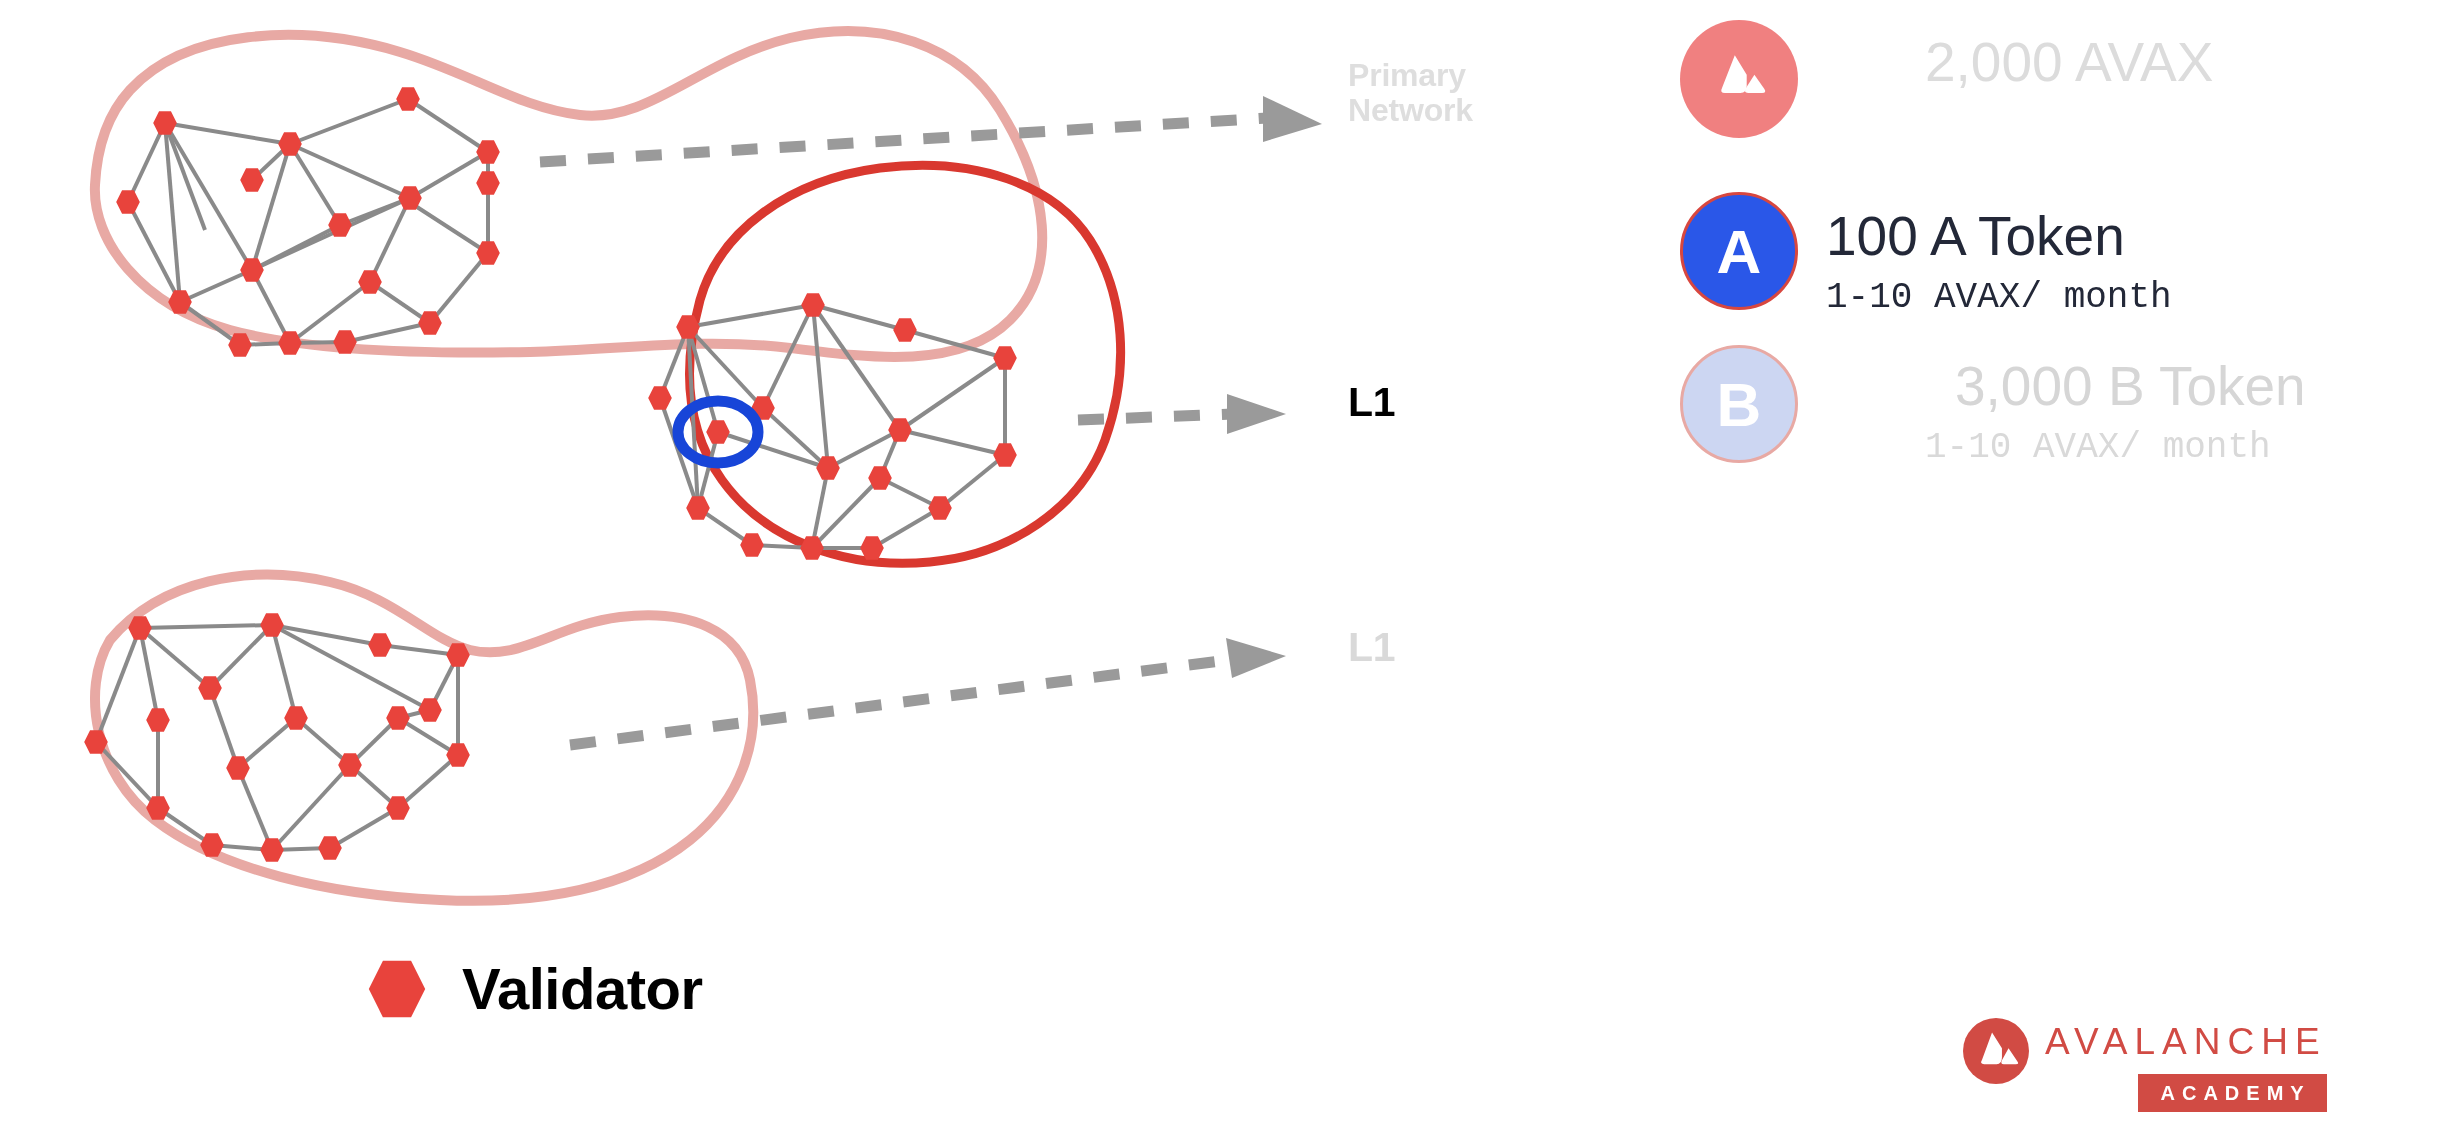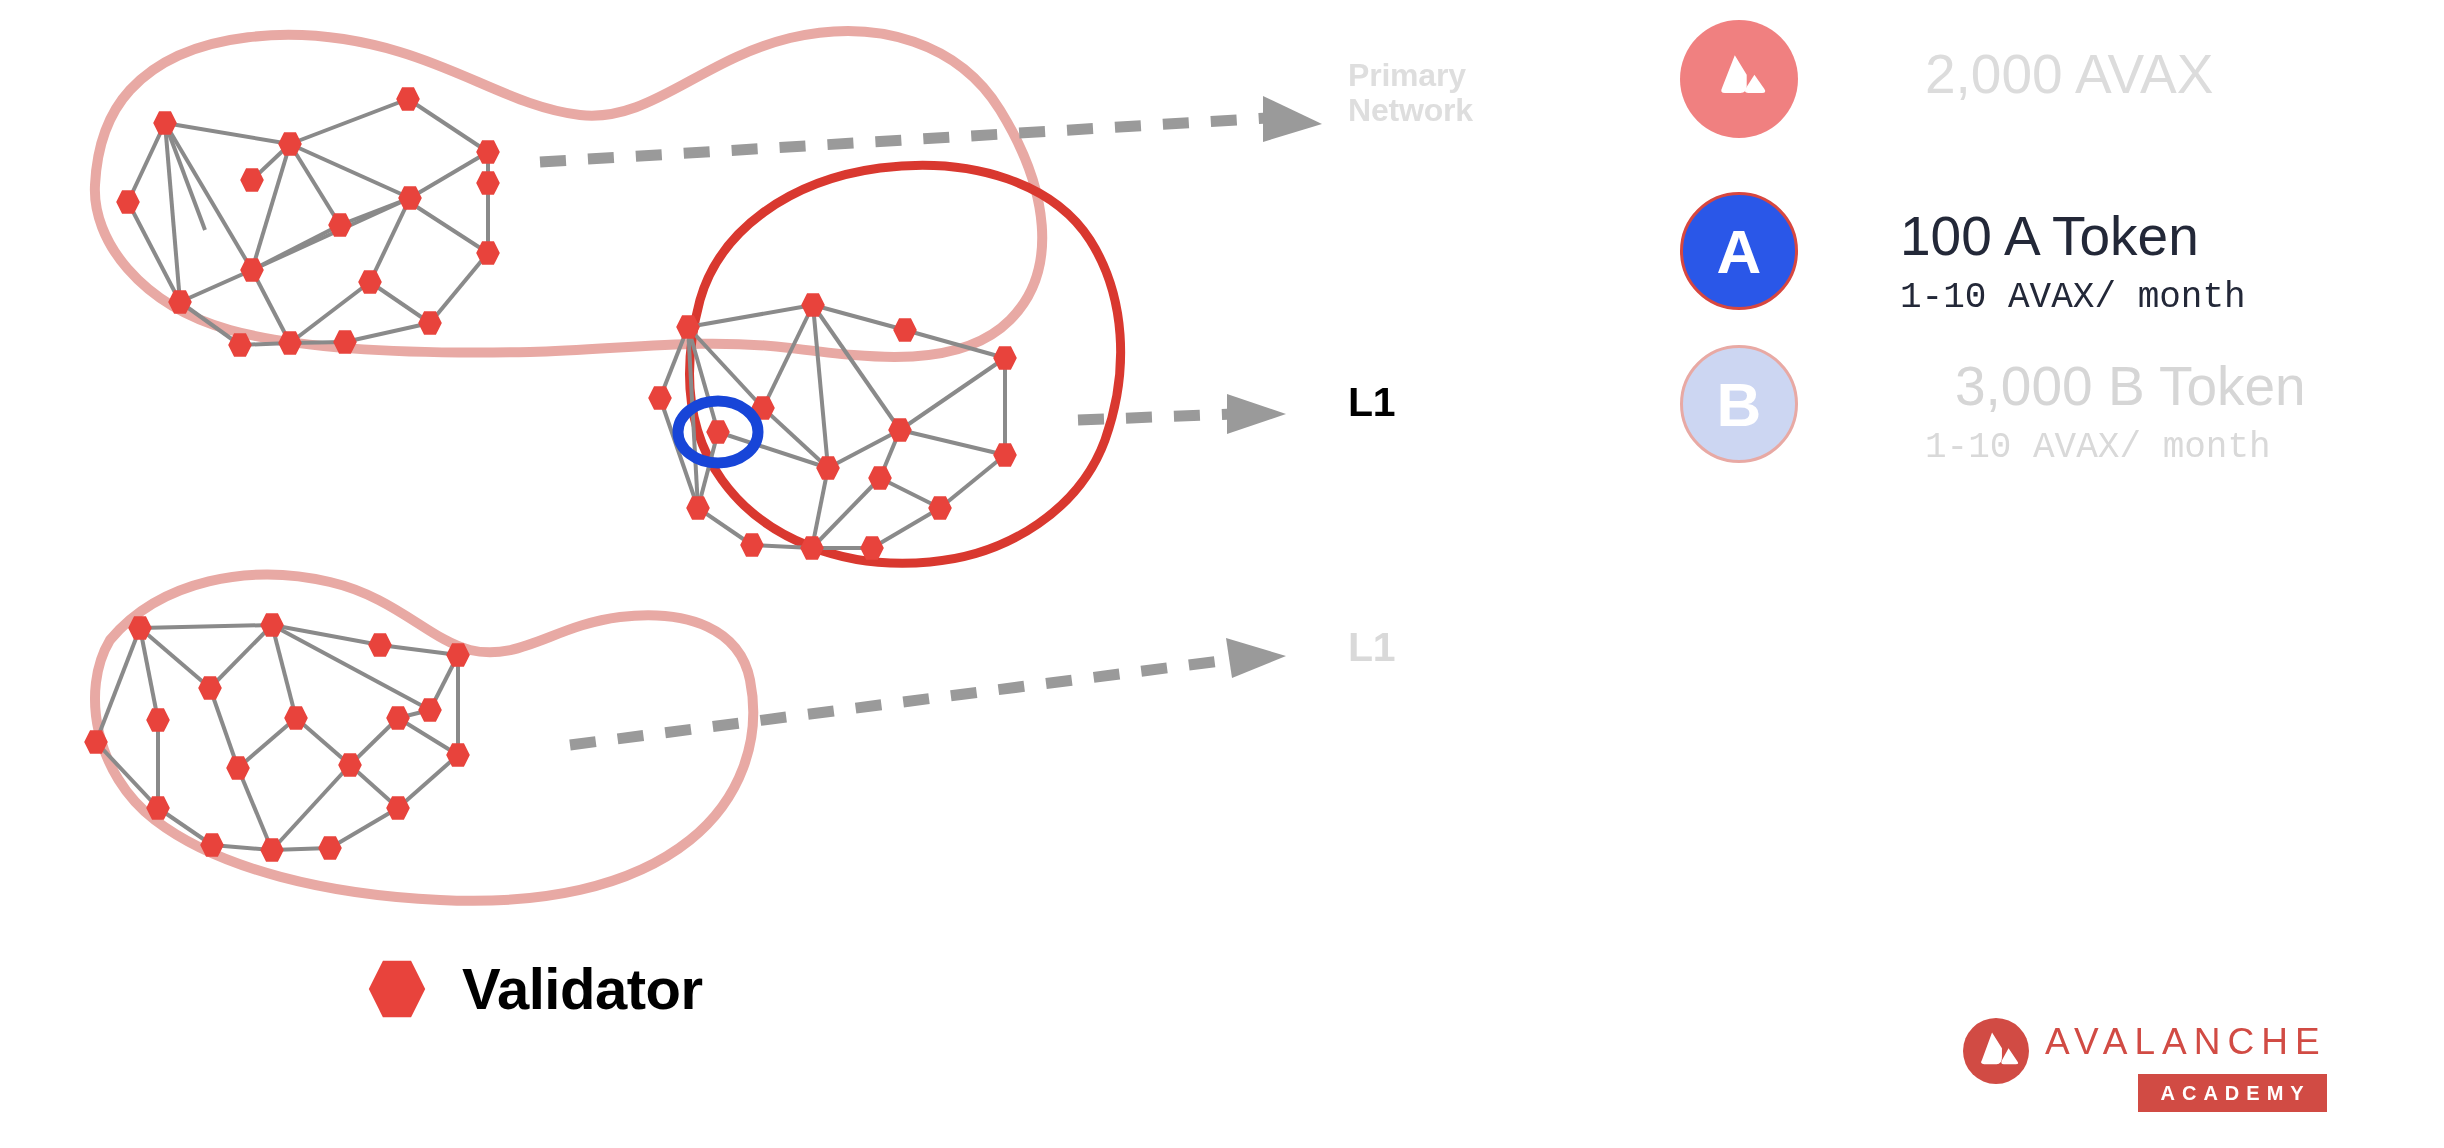--- a/index.html
+++ b/index.html
@@ -87,35 +87,35 @@
     height: 118px;
     background: #ccd6f2;
     border: 3px solid #e8a9a4;
     box-sizing: border-box;
     font-size: 62px;
   }
   .badge-avax-mark { width: 70px; height: 70px; display:block; }
 
   .amount-block { position: absolute; }
   #amount-avax { left: 1925px; top: 34px; }
-  #amount-a    { left: 1900px; top: 208px; }
+  #amount-a    { left: 1826px; top: 208px; }
   #amount-b    { left: 1925px; top: 358px; }
 
   .amount-title {
     font-size: 55px;
     line-height: 1.05;
     white-space: nowrap;
   }
   .amount-sub {
     font-size: 36px;
     margin-top: 11px;
     white-space: nowrap;
     font-family: Liberation Mono, monospace;
   }
-  #amount-avax .amount-title { color: #dcdcdc; margin-top: 12px; }
+  #amount-avax .amount-title { color: #dcdcdc; }
   #amount-a .amount-title { color: #232838; }
   #amount-a .amount-sub   { color: #232838; }
   #amount-b .amount-title { color: #d6d6d6; margin-left: 30px; }
   #amount-b .amount-sub   { color: #d9d9d9; }
 
   
   #legend {
     position: absolute;
     left: 366px;
     top: 955px;

